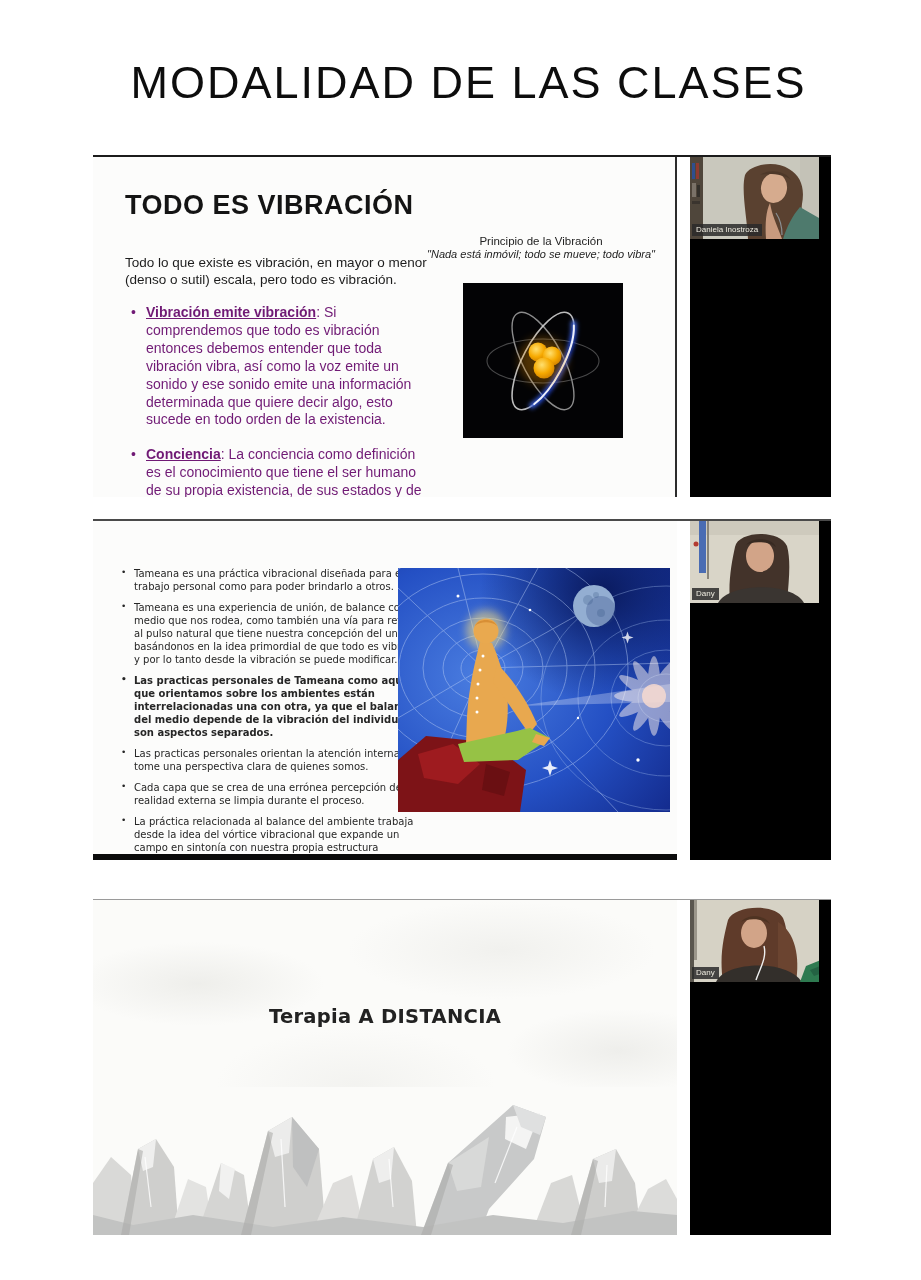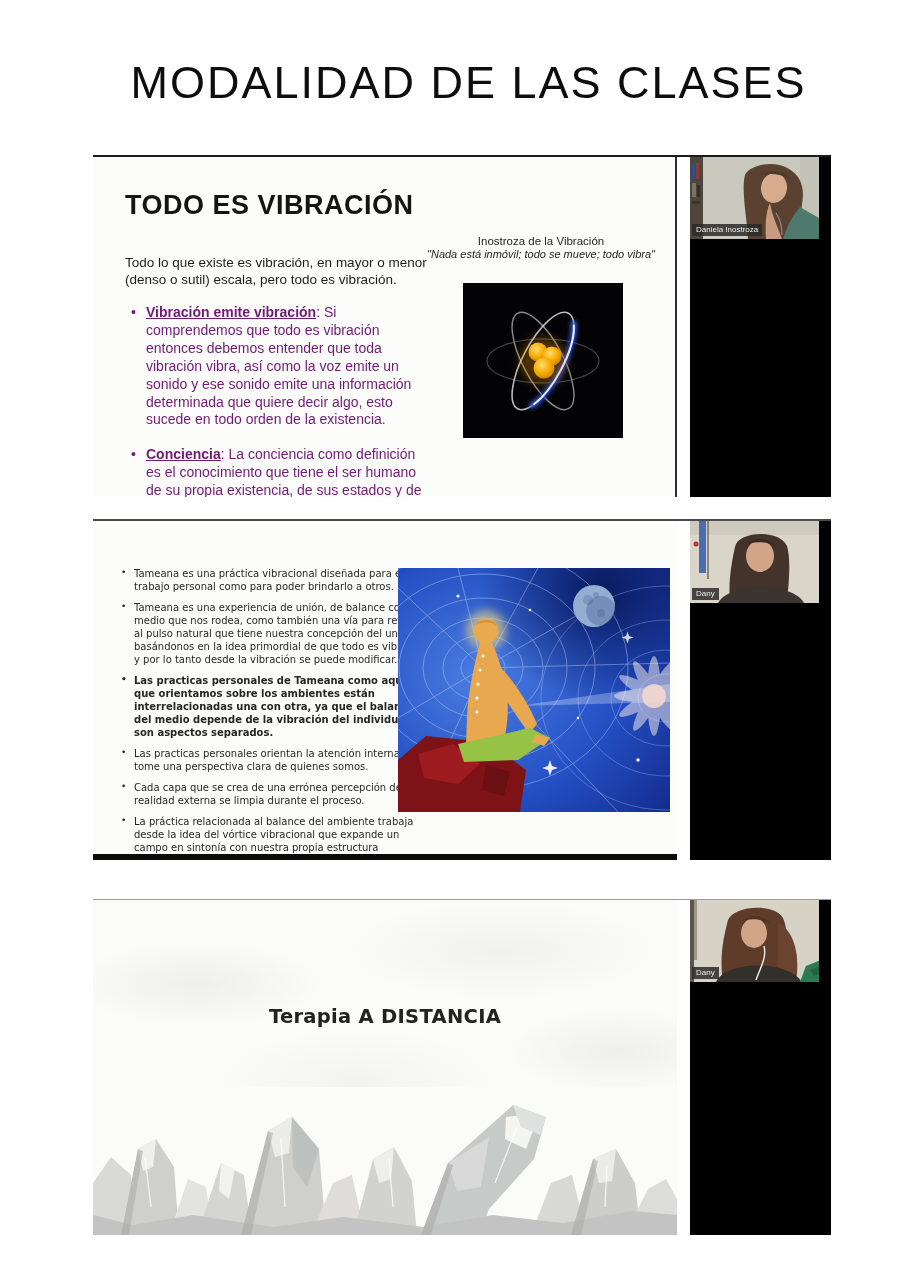--- a/index.html
+++ b/index.html
@@ -73,21 +73,21 @@
 
   <div class="shot" id="shot1">
     <div class="slide">
       <div class="s1-title">TODO ES VIBRACIÓN</div>
       <div class="s1-intro">Todo lo que existe es vibración, en mayor o menor (denso o sutil) escala, pero todo es vibración.</div>
       <ul class="s1-bullets">
         <li><span class="lead">Vibración emite vibración</span><span>: Si comprendemos que todo es vibración entonces debemos entender que toda vibración vibra, así como la voz emite un sonido y ese sonido emite una información determinada que quiere decir algo, esto sucede en todo orden de la existencia.</span></li>
         <li><span class="lead">Conciencia</span><span>: La conciencia como definición es el conocimiento que tiene el ser humano de su propia existencia, de sus estados y de sus actos.</span></li>
       </ul>
       <div class="s1-right">
-        <div class="s1-principle-title">Inostroza de la Vibración</div>
+        <div class="s1-principle-title">Principio de la Vibración</div>
         <div class="s1-principle-quote">"Nada está inmóvil; todo se mueve; todo vibra"</div>
       </div>
       <div class="s1-atom">
         <svg width="160" height="155" viewBox="0 0 160 155" role="img" aria-label="atom-orbits-illustration">
           <defs>
             <radialGradient id="nuc" cx="40%" cy="35%" r="75%">
               <stop offset="0%" stop-color="#ffdf6e"></stop>
                 <stop offset="55%" stop-color="#f6a900"></stop>
                 <stop offset="100%" stop-color="#c77800"></stop>
             </radialGradient>

